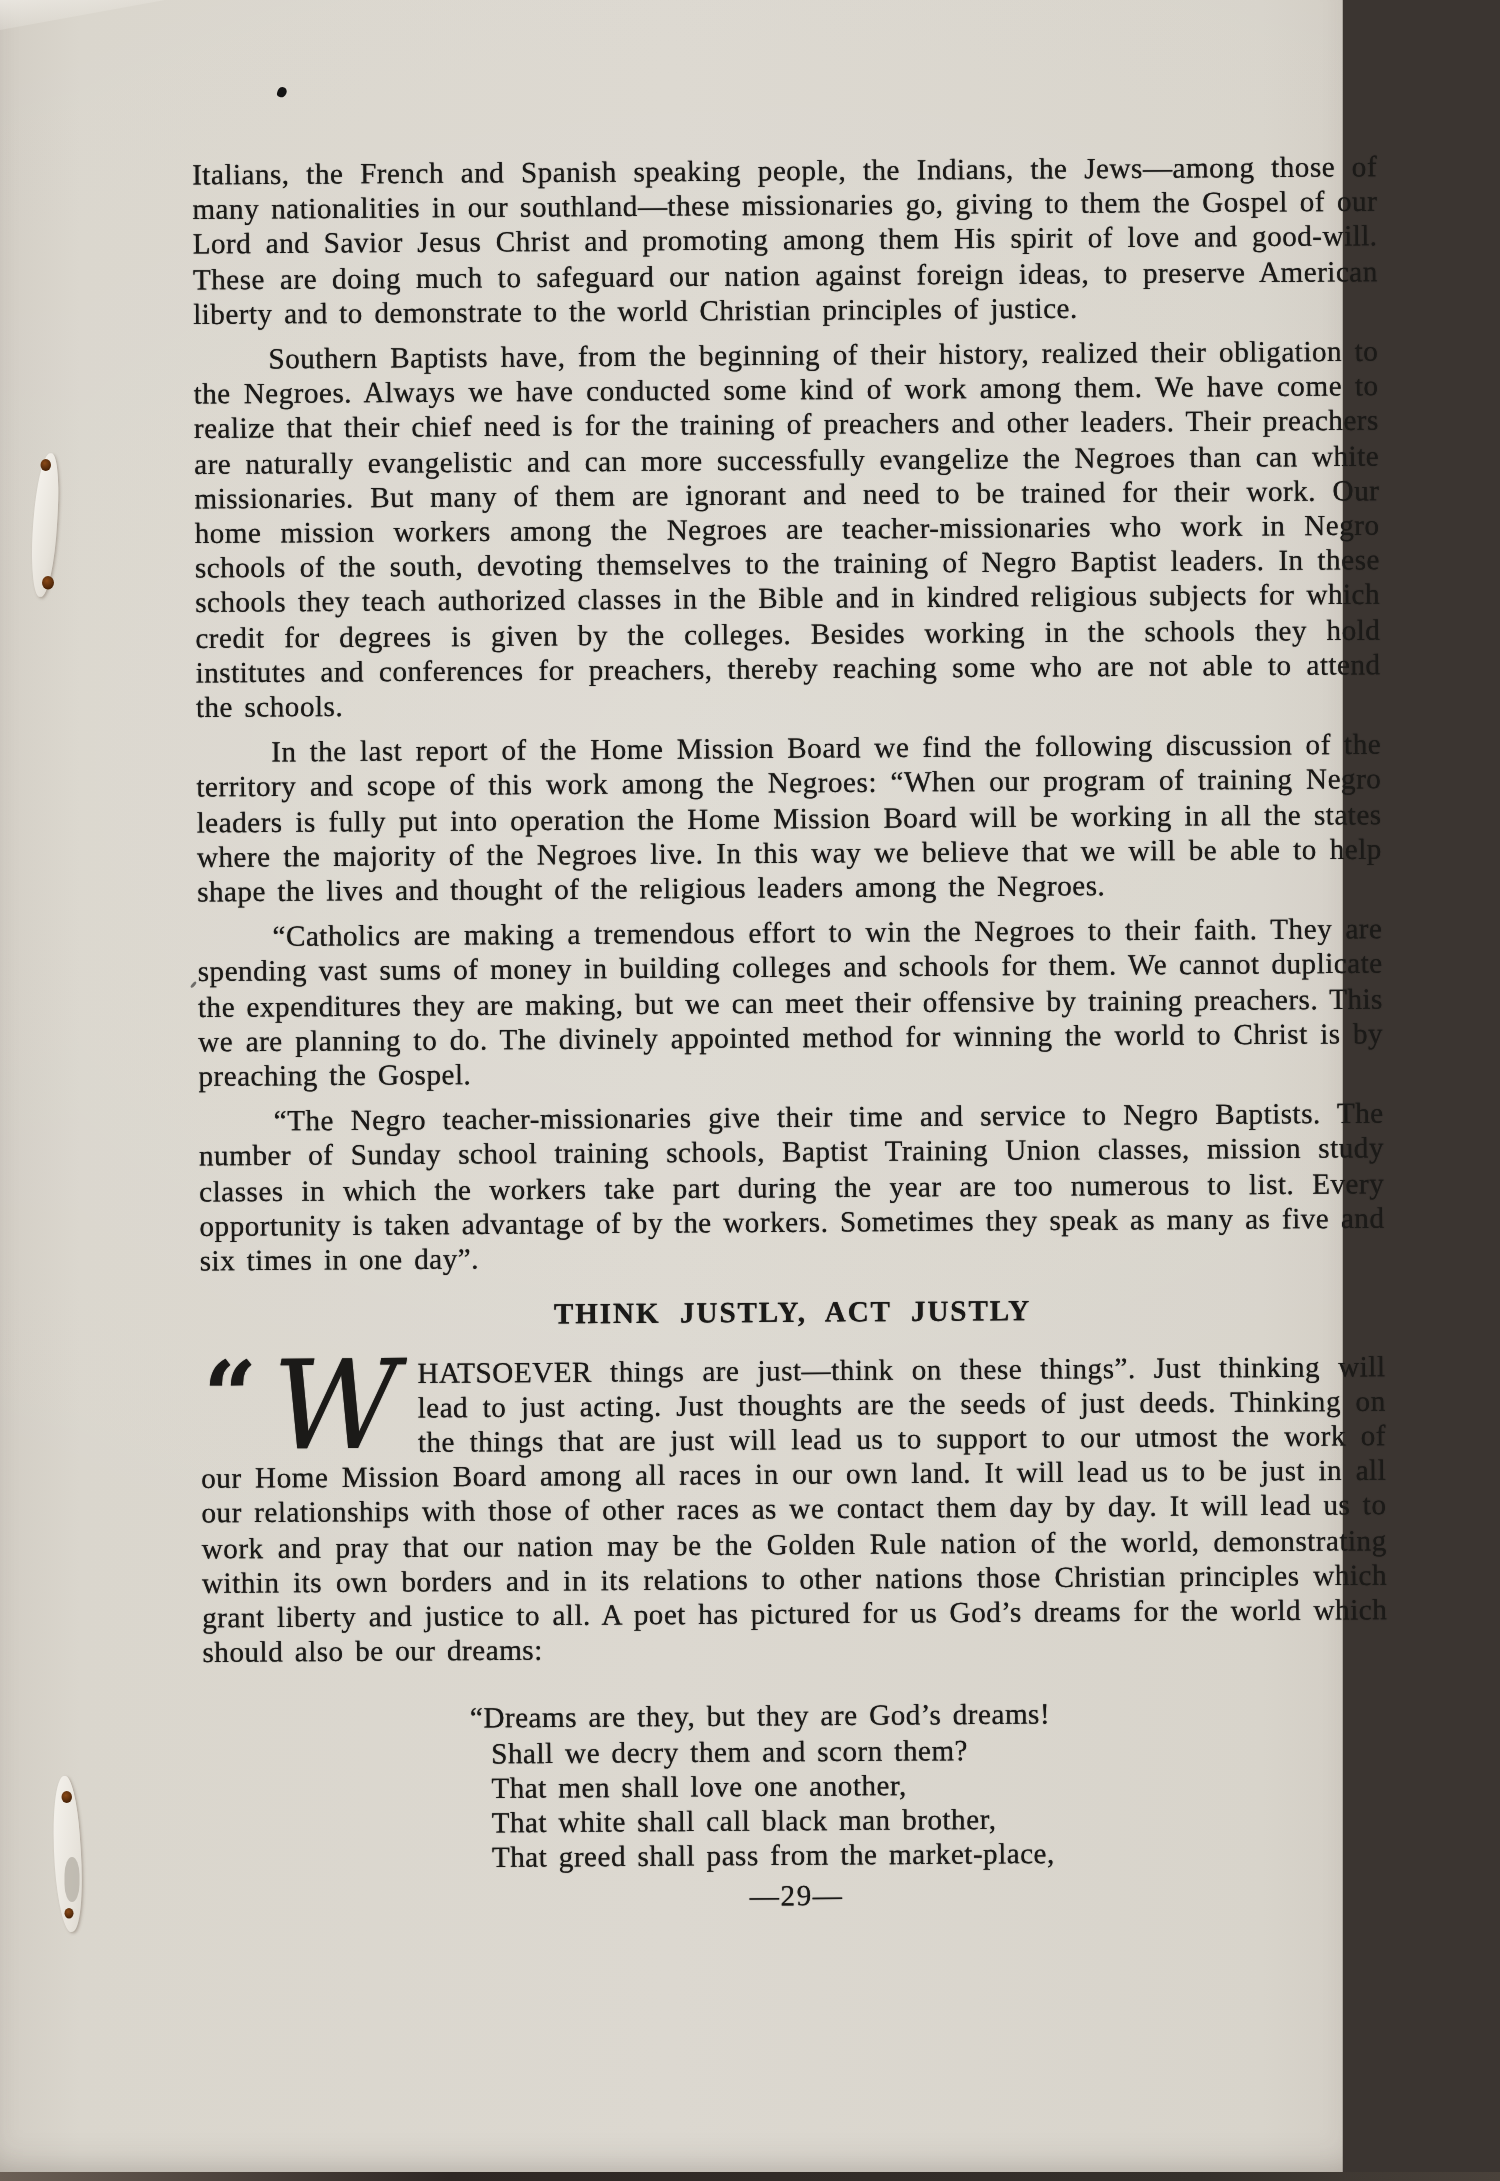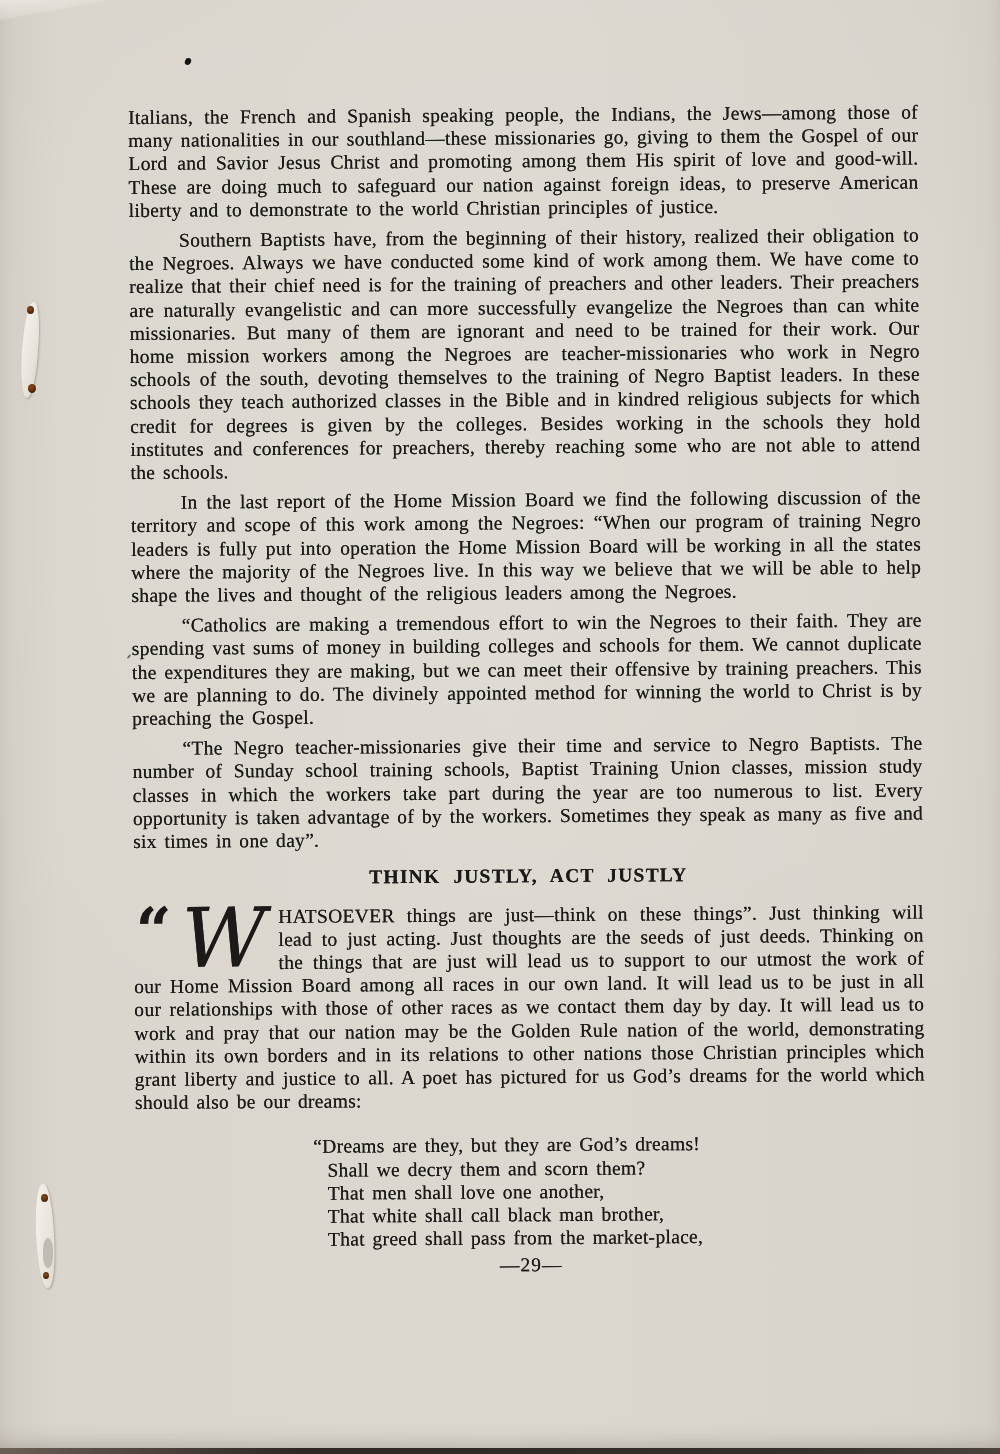--- a/index.html
+++ b/index.html
@@ -5,21 +5,21 @@
   html, body {
     margin: 0;
     padding: 0;
     width: 1000px;
     height: 1454px;
     overflow: hidden;
     background: #3b3531;
   }
   .paper {
     position: relative;
-    width: 1000px;
+    width: 895px;
     height: 1449px;
     background:
       radial-gradient(ellipse 1200px 900px at 55% 35%, rgba(255,255,255,0.10), rgba(0,0,0,0) 70%),
       linear-gradient(90deg, #d2cdc4 0%, #dad6cd 6%, #dcd8d0 50%, #d8d4cb 94%, #d3cec5 100%),
       #d9d5cc;
     box-shadow: inset 0 -14px 24px -14px rgba(60,50,40,0.35);
   }
   .bottom-edge {
     position: absolute;
     left: 0;

